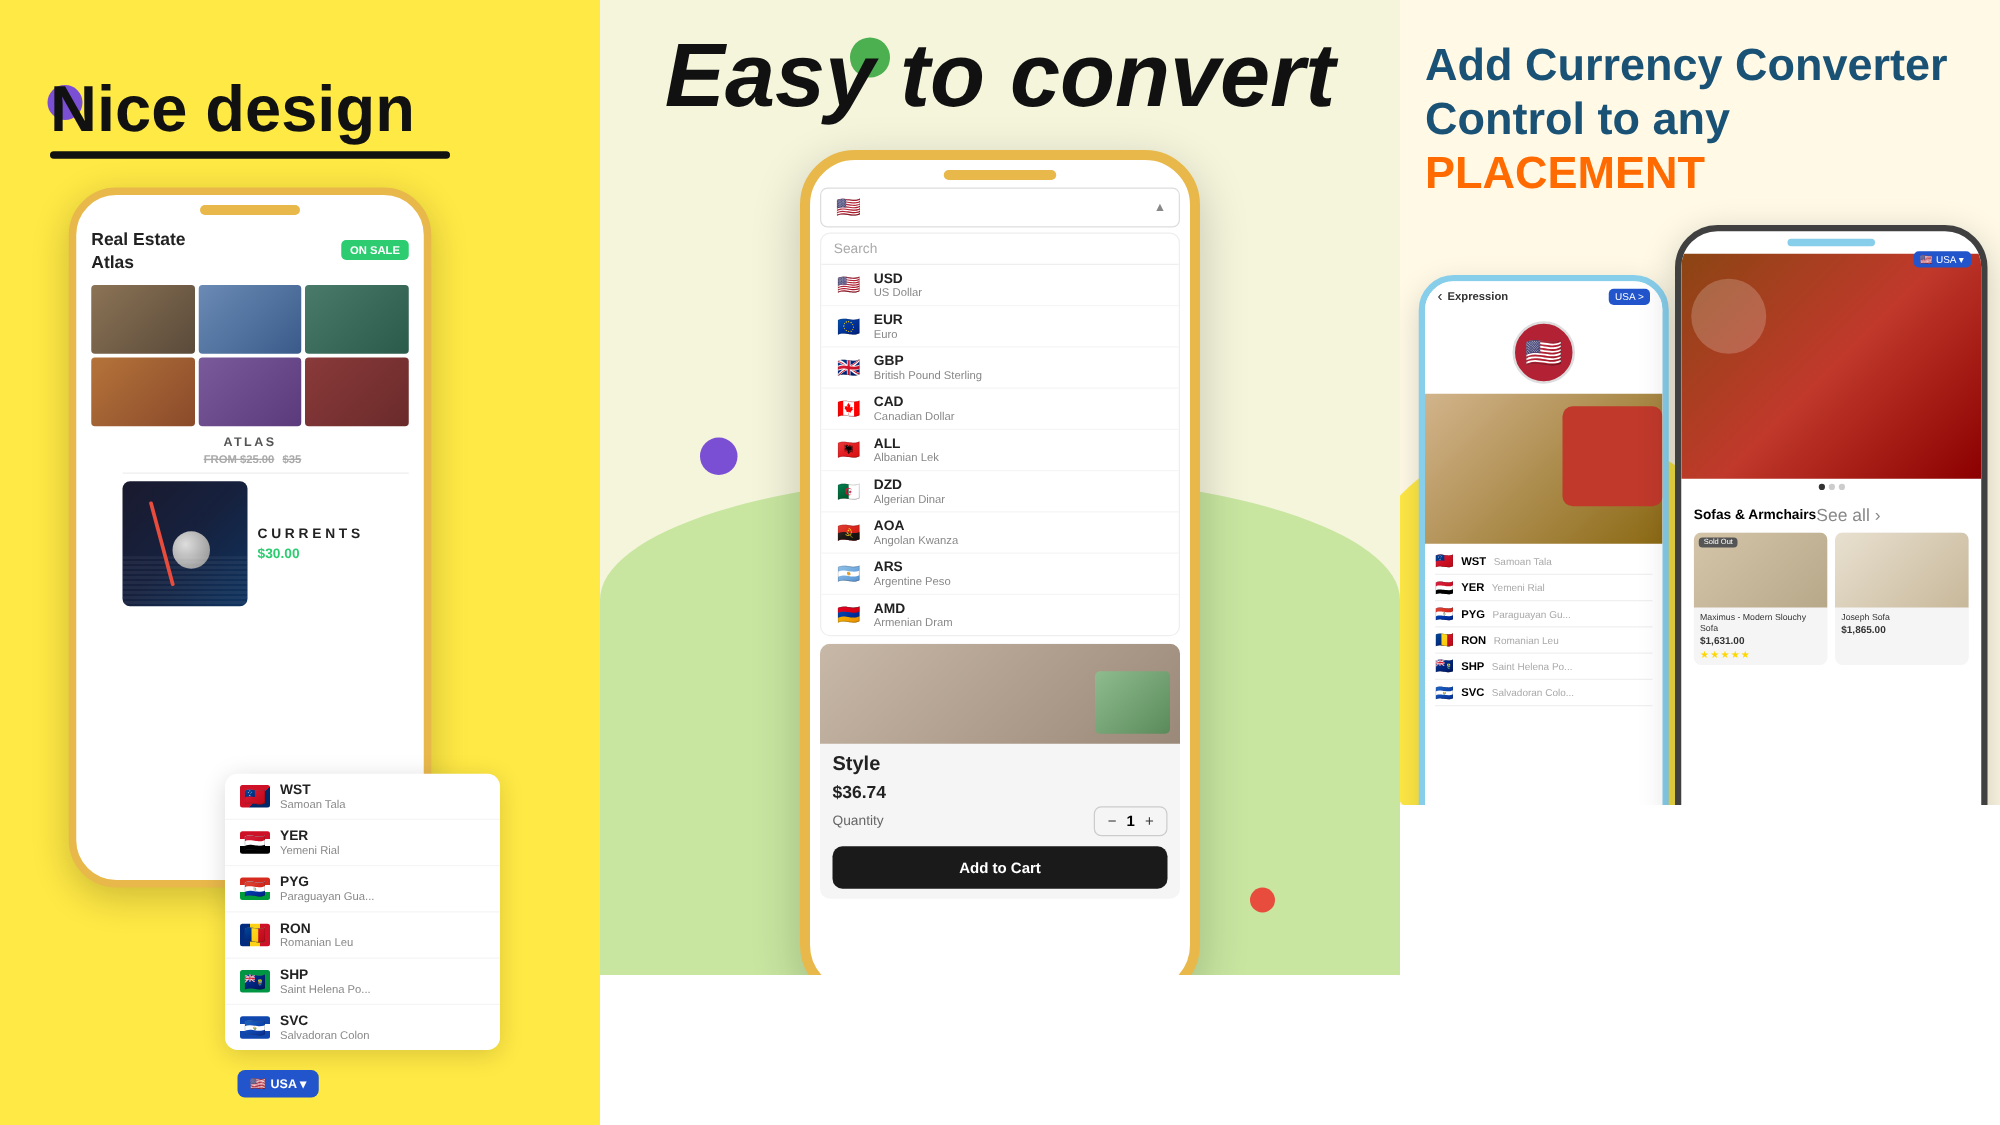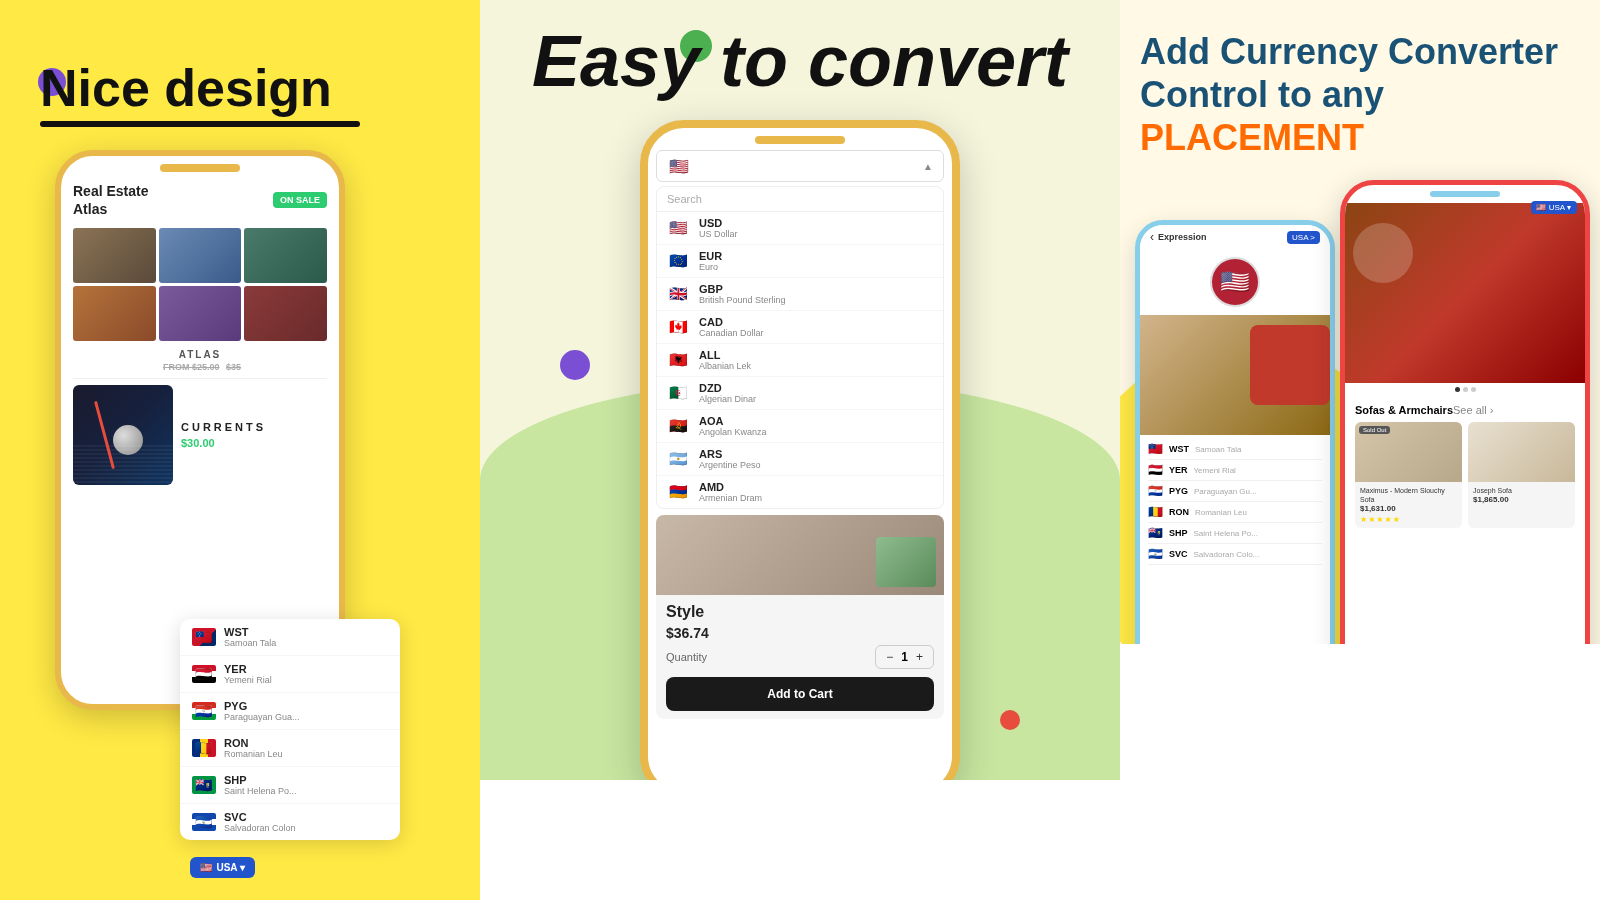--- a/index.html
+++ b/index.html
@@ -138,20 +138,21 @@
       color: #aaa;
       text-decoration: line-through;
       margin-left: 4px;
     }
 
     
     .currents-section {
       margin-top: 6px;
       border-top: 1px solid #eee;
       padding-top: 6px;
+      margin-left: 25px;
     }
     .currents-album {
       display: flex;
       align-items: center;
       gap: 8px;
     }
     .album-art {
       width: 100px;
       height: 100px;
       background: linear-gradient(135deg, #1a1a2e 0%, #16213e 50%, #0f3460 100%);
@@ -566,21 +567,21 @@
 
     
     .phone3-right {
       position: absolute;
       top: 180px;
       right: 10px;
       width: 250px;
       height: 600px;
       background: white;
       border-radius: 34px;
-      border: 5px solid #ef4444;
+      border: 5px solid #404040;
       box-shadow: 0 8px 30px rgba(0,0,0,0.2);
       overflow: hidden;
       z-index: 4;
     }
     .phone3-right-notch {
       width: 70px;
       height: 6px;
       background: #87CEEB;
       border-radius: 3px;
       margin: 6px auto;
@@ -656,21 +657,21 @@
     .sofas-section {
       padding: 8px 10px;
     }
     .sofas-header {
       display: flex;
       justify-content: flex-start;
       align-items: center;
       margin-bottom: 6px;
     }
     .sofas-title { font-size: 11px; font-weight: 700; }
-    .see-all { font-size: 11px; color: #888; }
+    .see-all { font-size: 14px; color: #888; }
     .sofas-grid {
       display: flex;
       gap: 6px;
     }
     .sofa-card {
       flex: 1;
       border-radius: 6px;
       overflow: hidden;
       background: #f5f5f5;
     }

